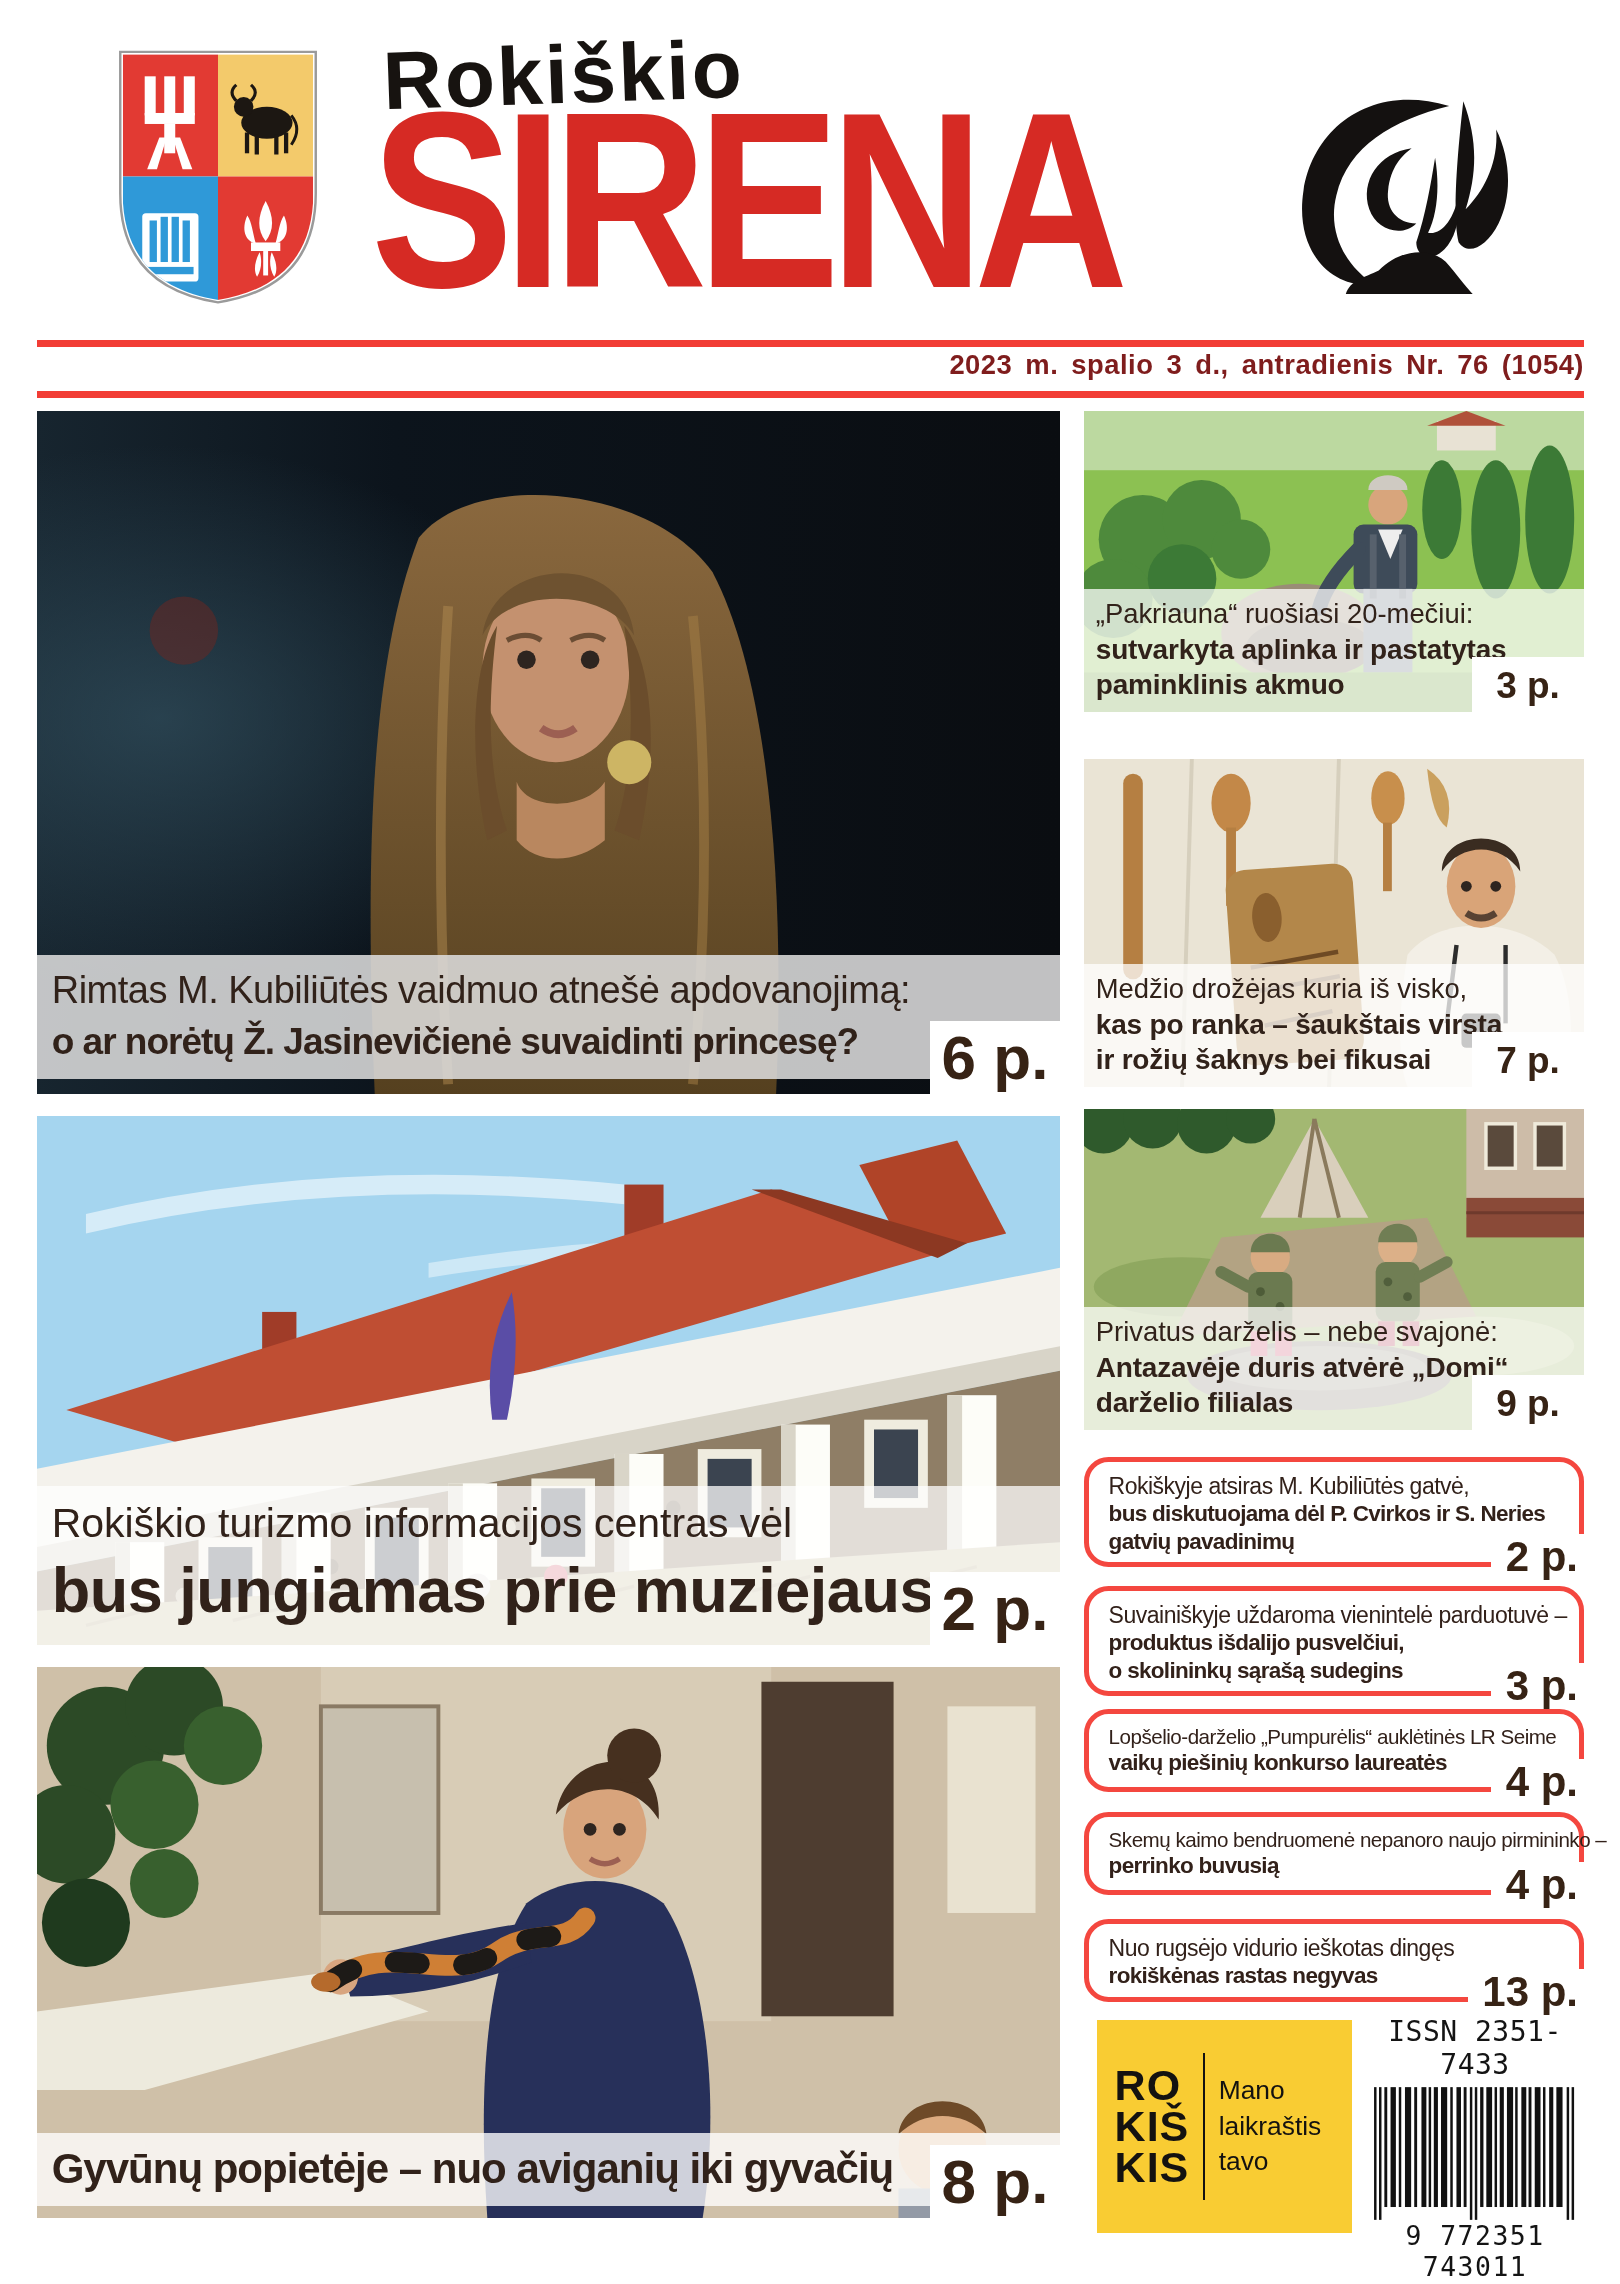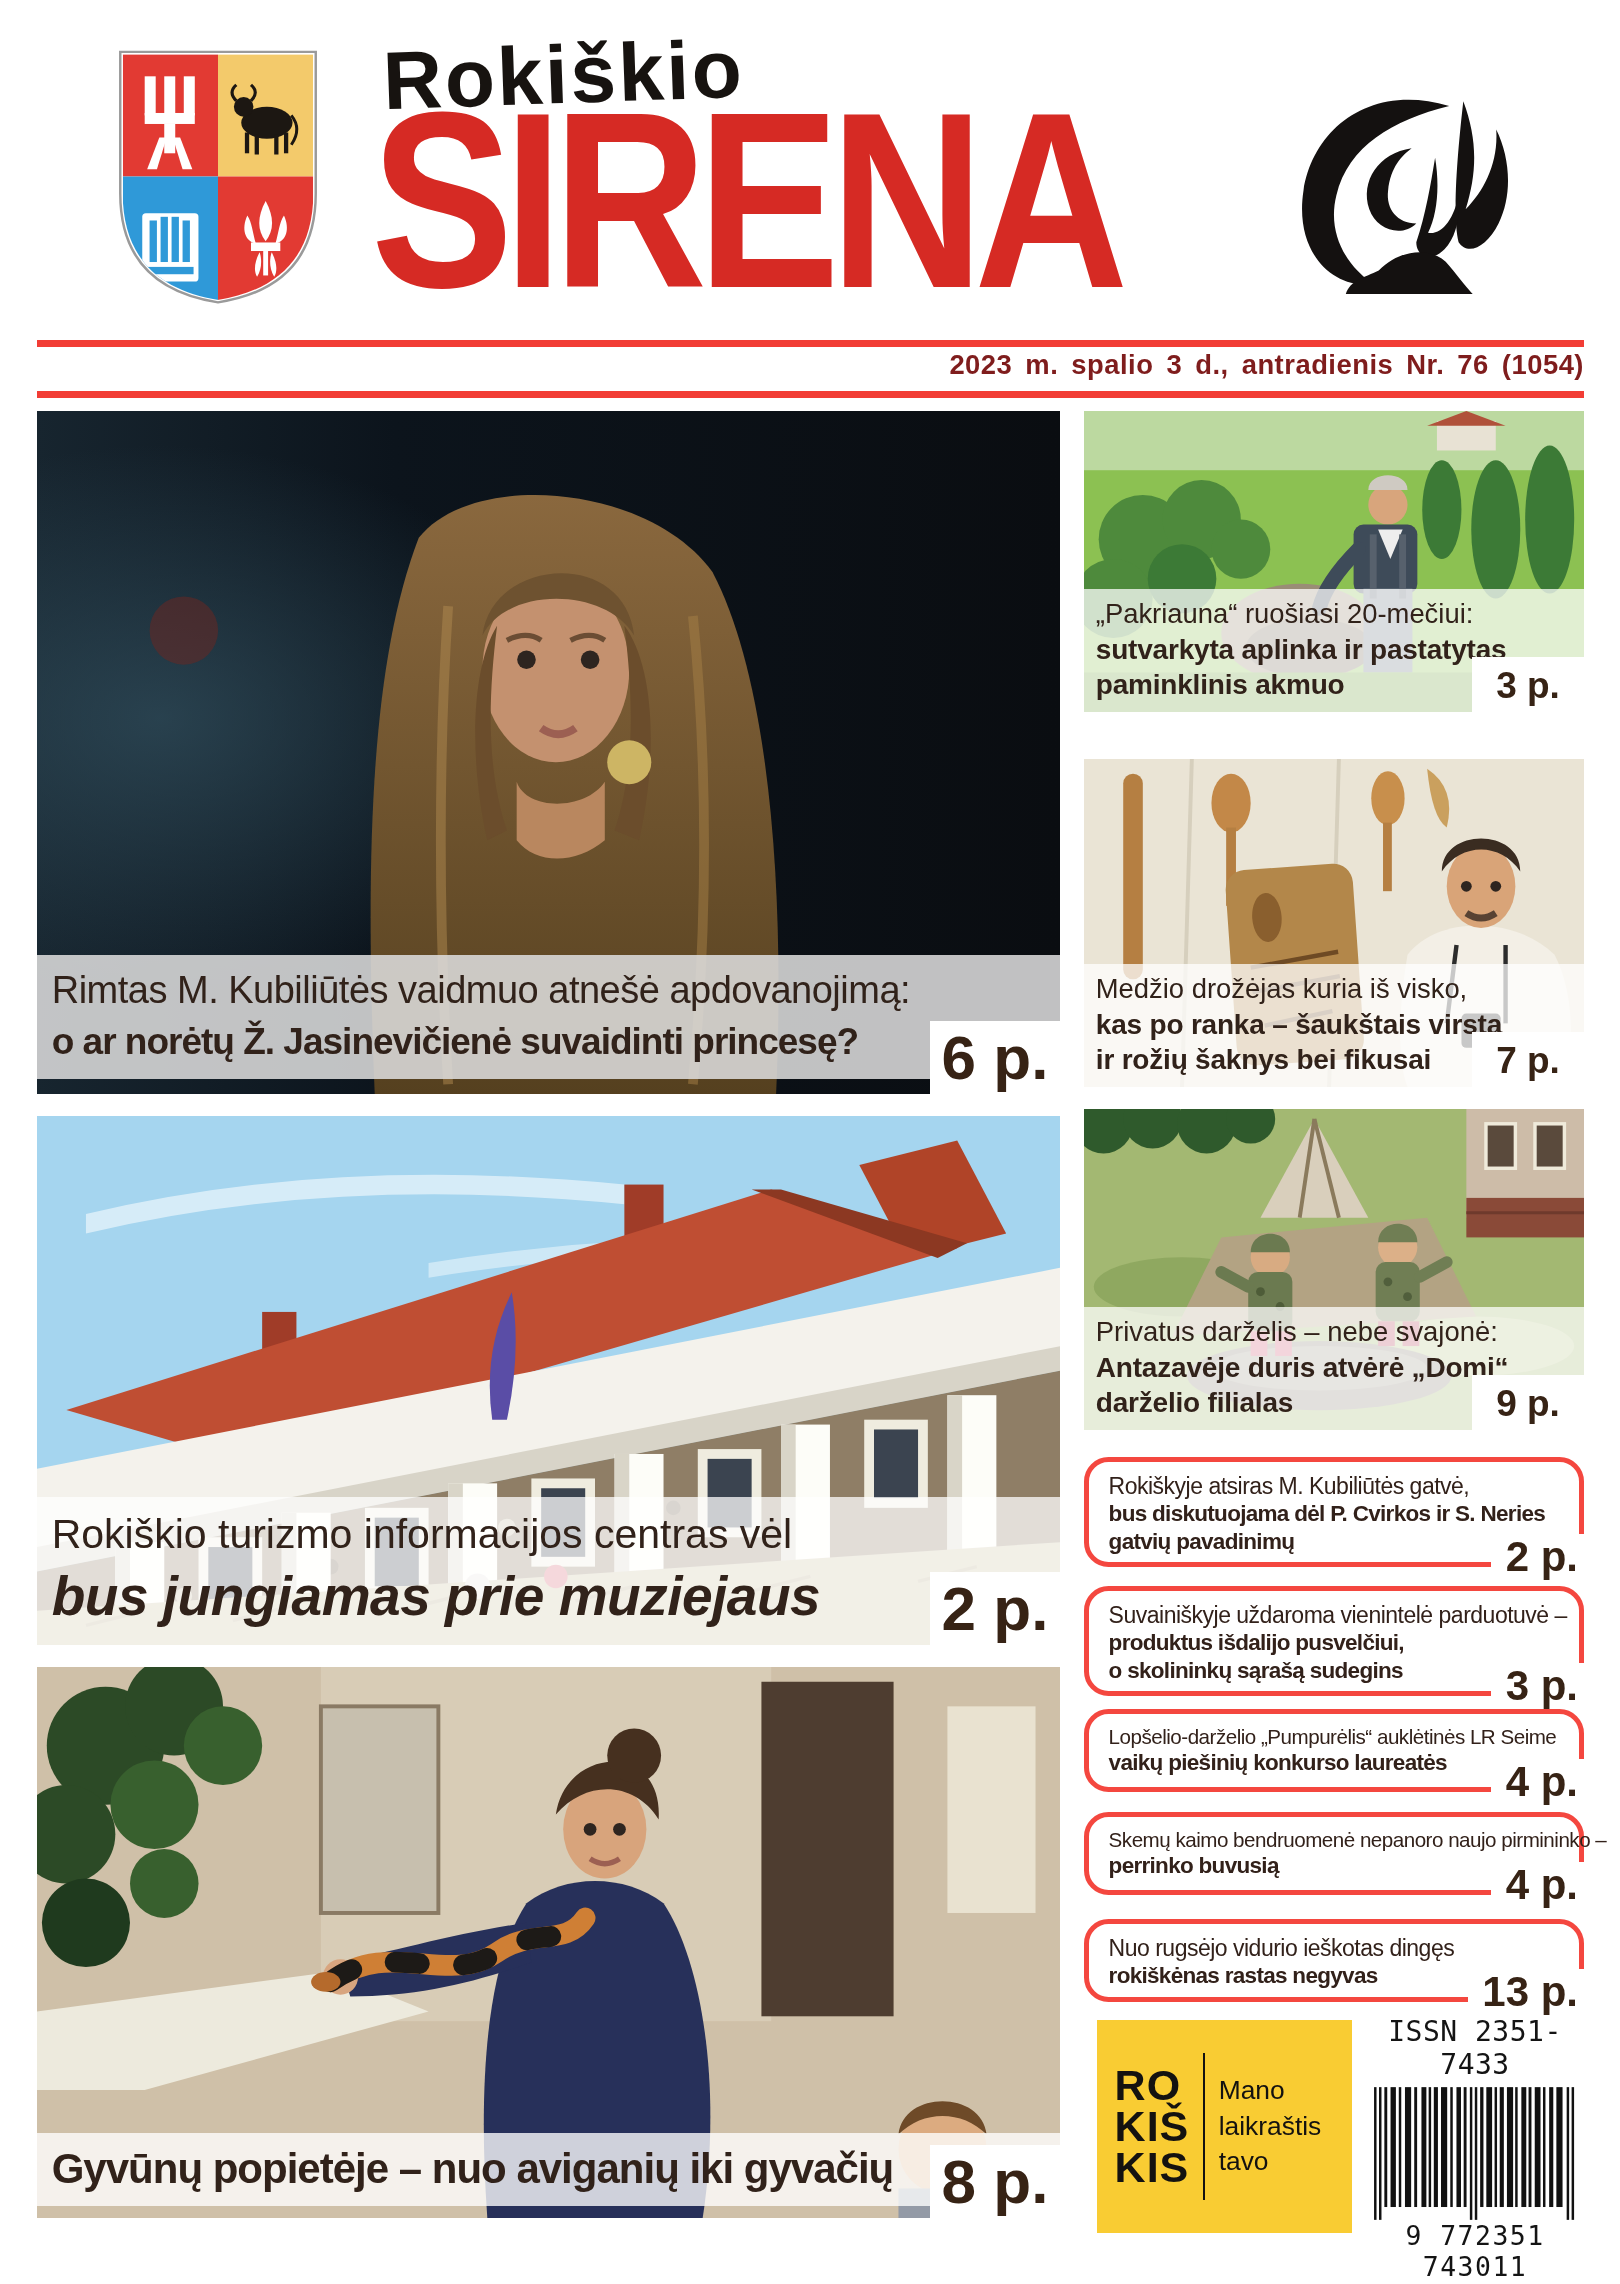--- a/index.html
+++ b/index.html
@@ -26,21 +26,21 @@
   .ph{position:absolute;left:0;top:0;width:100%;height:100%;}
   .band{position:absolute;left:0;right:0;color:#31221a;padding:10.8px 14.7px 12.7px 14.7px;}
   .sA .band{bottom:14.7px;background:rgba(220,220,220,0.87);}
   .sB .band{bottom:0;background:rgba(255,255,255,0.74);}
   .sC .band{bottom:12px;background:rgba(255,255,255,0.78);padding-top:8.8px;padding-bottom:9.8px;}
   .l-reg{display:block;font-weight:400;}
   .l-bold{display:block;font-weight:700;}
   .sA .l-reg{font-size:38px;line-height:1.32;letter-spacing:-0.5px;}
   .sA .l-bold{font-size:37px;line-height:1.38;letter-spacing:-1px;}
   .sB .l-reg{font-size:41px;line-height:1.30;}
-  .sB .l-bold{font-size:55px;line-height:1.30;letter-spacing:-0.5px;font-style:italic;}
+  .sB .l-bold{font-size:63px;line-height:1.30;letter-spacing:-0.5px;}
   .sC .l-bold{font-size:42px;line-height:1.30;letter-spacing:-1px;}
   .pagebox{position:absolute;background:#fff;display:flex;align-items:center;justify-content:center;
            font-weight:700;color:#372315;}
   .sA .pagebox,.sB .pagebox,.sC .pagebox{right:0;bottom:0;width:130px;height:73px;font-size:62px;}
 
   
   .side{position:absolute;left:1084px;width:500px;margin:0;}
   .p1{top:411px;height:301px;}
   .p2{top:759px;height:328px;}
   .p3{top:1109px;height:321px;}

